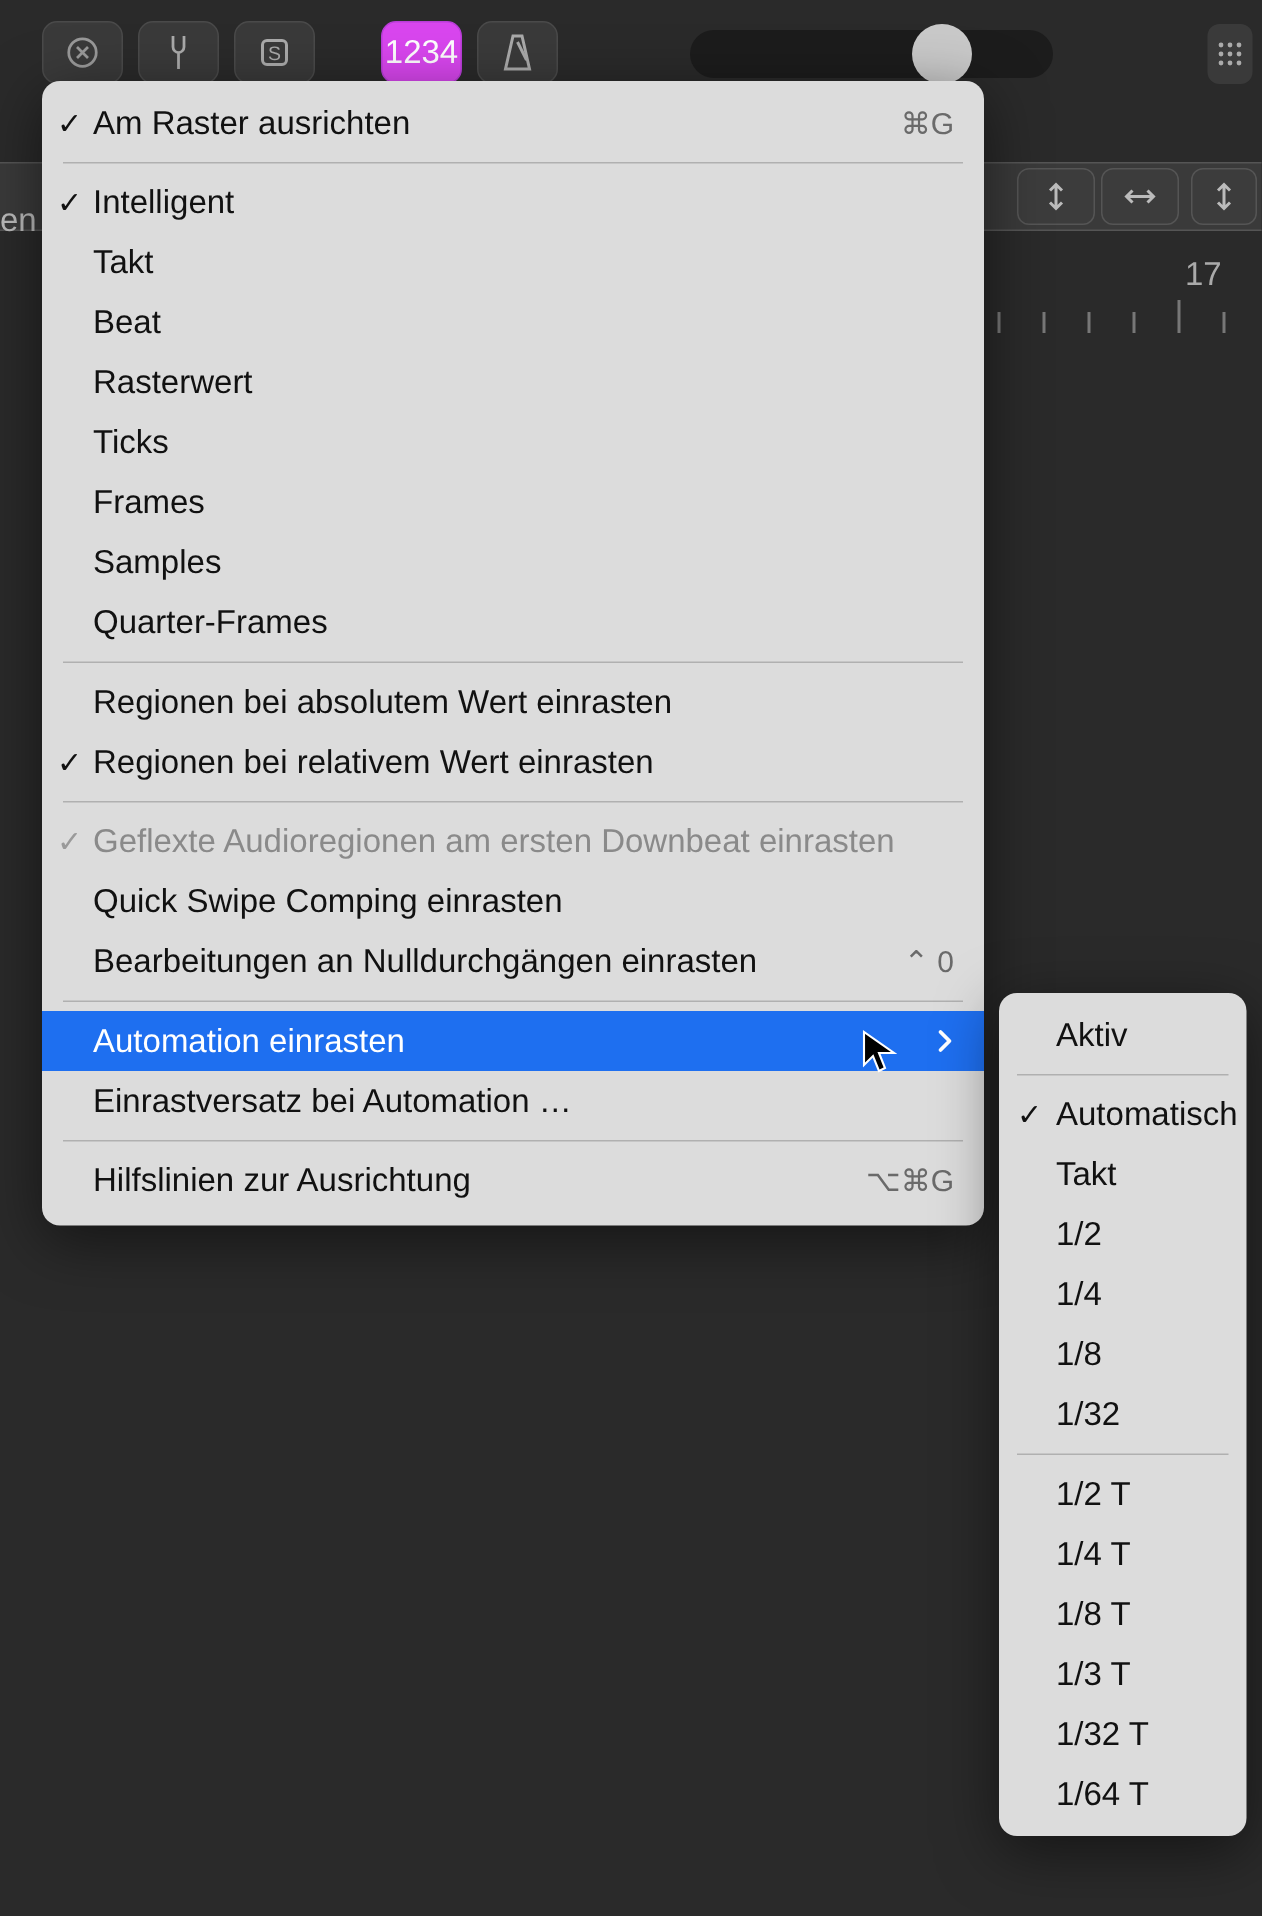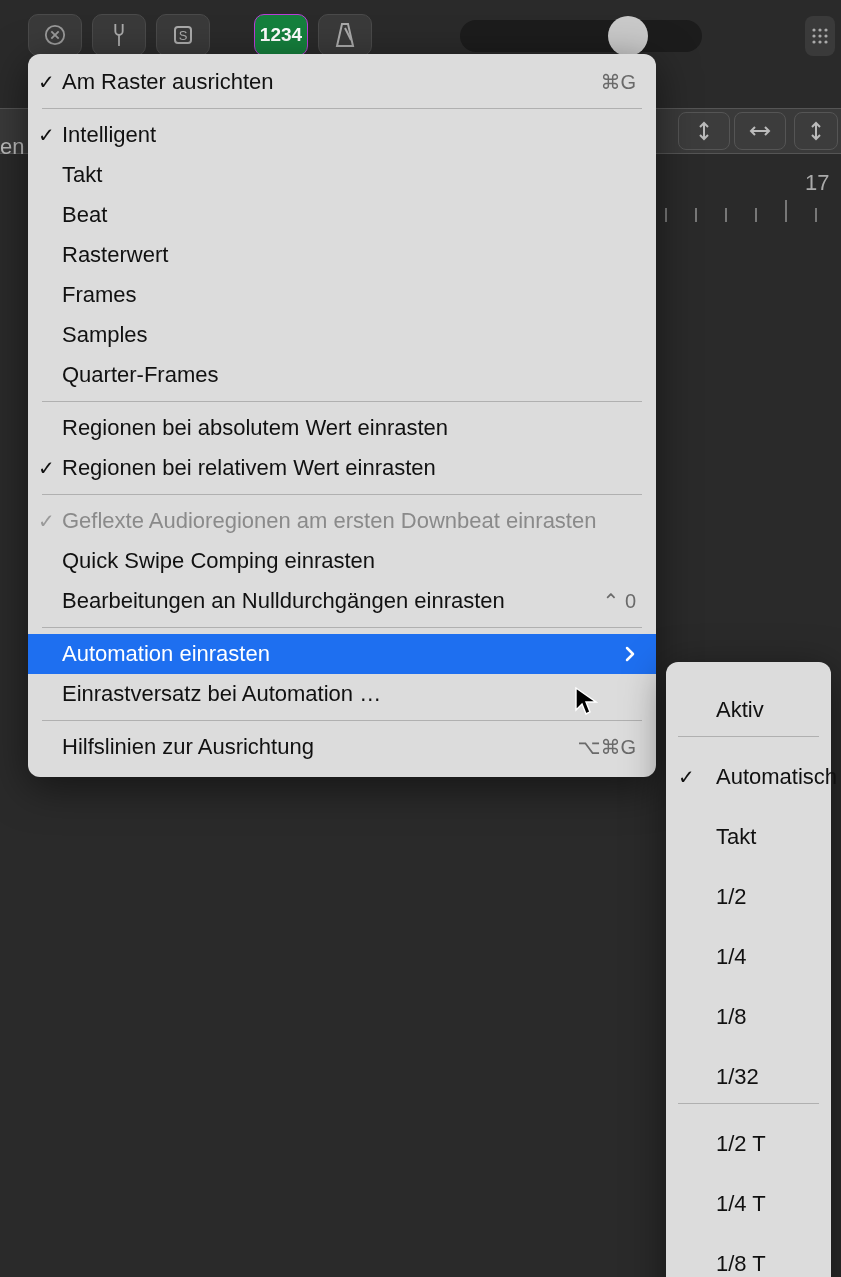--- a/index.html
+++ b/index.html
@@ -22,25 +22,25 @@
   }
   .tool-btn {
     width: 54px; height: 42px;
     border-radius: 10px;
     background: #3a3a3a;
     border: 1px solid #4a4a4a;
     display: flex; align-items: center; justify-content: center;
     color: #bbb;
   }
   .tool-btn.purple {
-    background: #15803d;
+    background: #d946ef;
     border-color: #b93dd8;
     color: #fff;
-    font-weight: 700;
-    font-size: 19px;
+    font-weight: 400;
+    font-size: 22px;
   }
   .pill {
     position: absolute;
     left: 460px; top: 20px;
     width: 242px; height: 32px;
     border-radius: 16px;
     background: #1c1c1c;
   }
   .pill-knob {
     position: absolute;
@@ -82,21 +82,21 @@
     border-radius: 8px;
     display:flex;align-items:center;justify-content:center;
     color:#bbb;
   }
   .ruler-btn.a { left: 678px; }
   .ruler-btn.b { left: 734px; }
   .ruler-btn.c { left: 794px; width:44px; }
   .bar-number {
     position: absolute;
     top: 170px; left: 790px;
-    color: #aaa; font-size: 22px; margin-left: 15px;
+    color: #aaa; font-size: 22px;
   }
   .tick-row {
     position: absolute;
     top: 194px; left: 665px; right: 0; height: 28px;
   }
   .tick { position: absolute; bottom: 0; width: 2px; height: 14px; background: #777; }
   .tick.major { height: 22px; }
   
   .menu {
     position: absolute;
@@ -149,21 +149,21 @@
   
   .submenu {
     position: absolute;
     left: 666px; top: 662px;
     width: 165px;
     background: #dcdcdc;
     border-radius: 12px;
     box-shadow: 0 10px 40px rgba(0,0,0,.5);
     padding: 8px 0;
   }
-  .submenu .menu-item { height: 40px; font-size: 22px; padding-left: 50px; padding-right: 16px; margin-top: 20px; }
+  .submenu .menu-item { height: 40px; font-size: 22px; padding-left: 38px; padding-right: 16px; }
   .submenu .menu-item .check { left: 12px; }
   .submenu .menu-sep { margin: 6px 12px; }
 
   
   .cursor {
     position: absolute;
     left: 574px; top: 686px;
     pointer-events: none;
   }
 </style>
@@ -258,20 +258,23 @@
       <div class="menu-item">
         <span>Takt</span>
       </div>
       <div class="menu-item">
         <span>Beat</span>
       </div>
       <div class="menu-item">
         <span>Rasterwert</span>
       </div>
       <div class="menu-item">
+        <span>Ticks</span>
+      </div>
+      <div class="menu-item">
         <span>Frames</span>
       </div>
       <div class="menu-item">
         <span>Samples</span>
       </div>
       <div class="menu-item">
         <span>Quarter-Frames</span>
       </div>
     </div>
 

